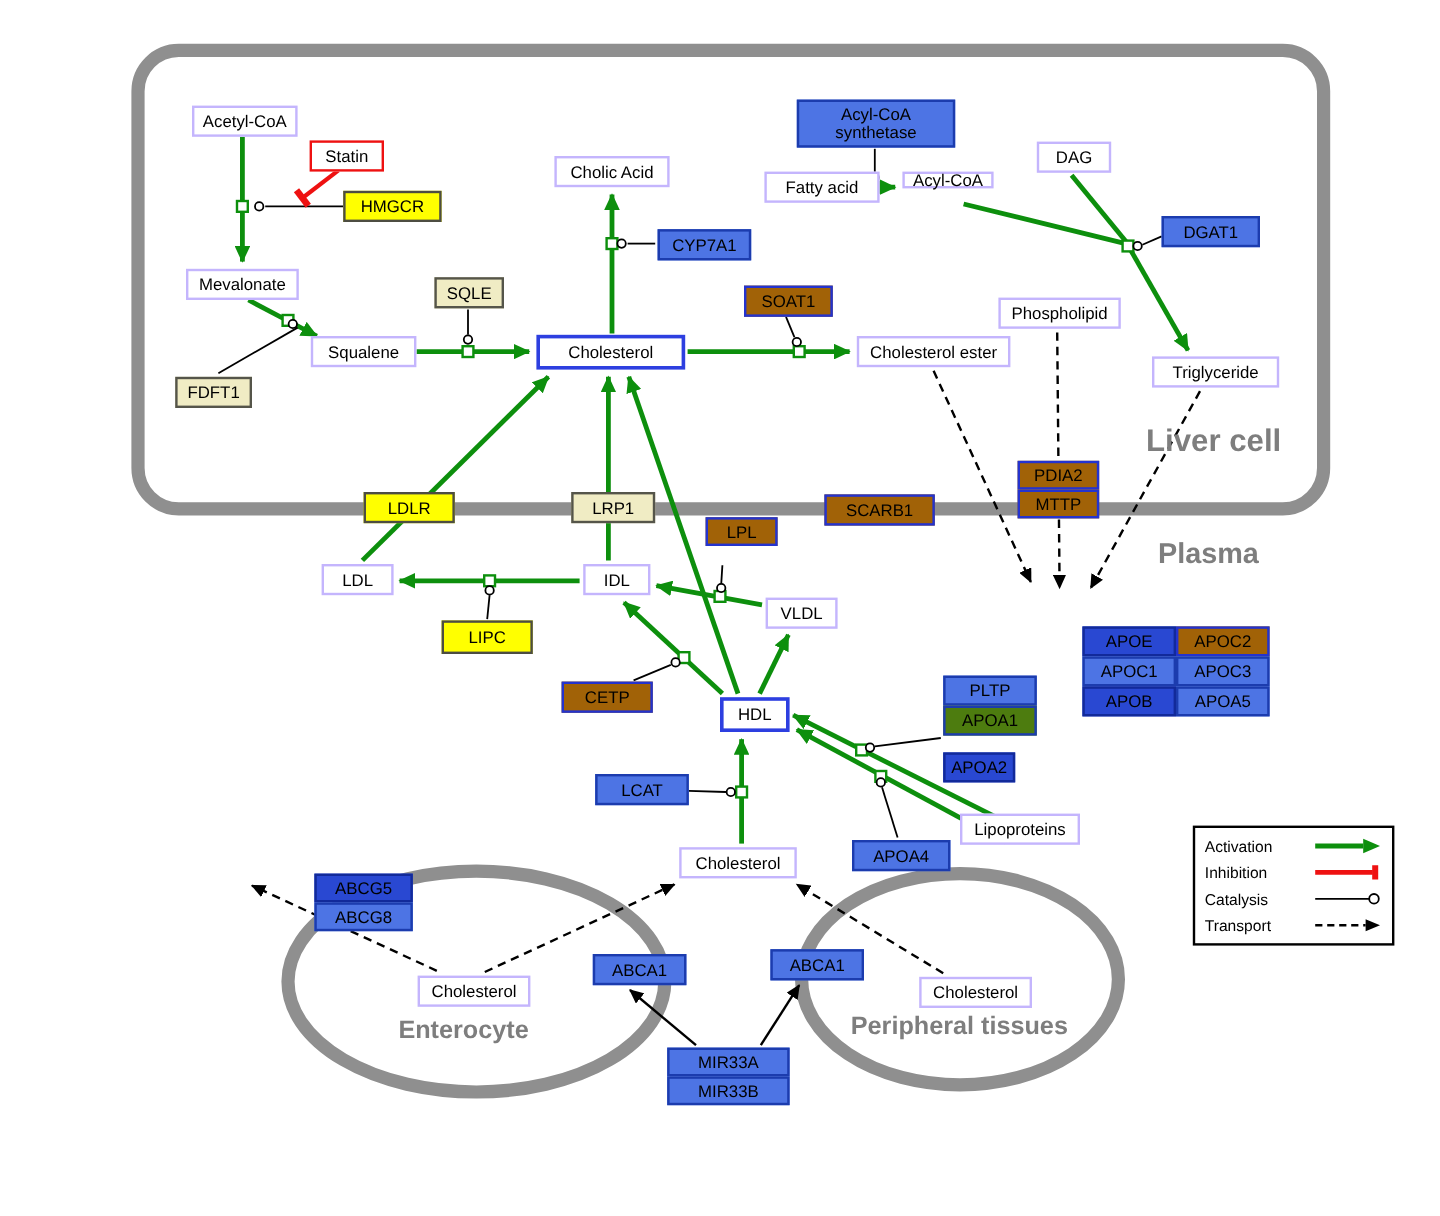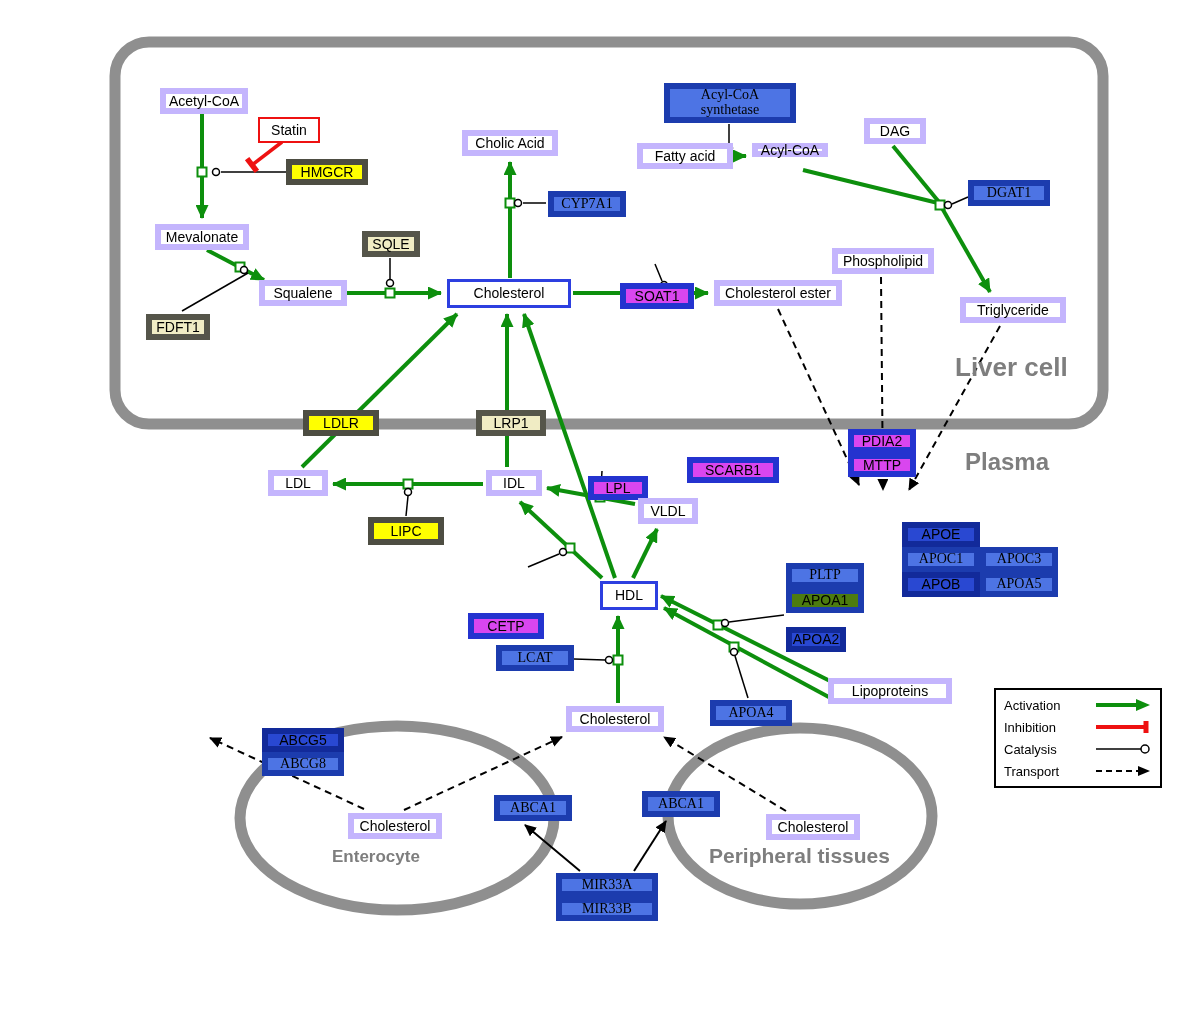--- a/index.html
+++ b/index.html
@@ -1,28 +1,28 @@
 <!DOCTYPE html>
 <html><head>
 <meta charset="utf-8">
 <style>
   html,body{margin:0;padding:0;background:#fff;}
   .canvas{position:relative;width:1200px;height:1013px;background:#ffffff;font-family:"Liberation Sans",sans-serif;overflow:hidden;}
   svg.layer{position:absolute;left:0;top:0;}
   .node{position:absolute;box-sizing:border-box;display:flex;align-items:center;justify-content:center;
         text-align:center;font-size:14px;line-height:1.05;color:#000;background:#fff;
-        border:6px solid #c4b5fd;padding:0 2px;}
+        border:2px solid #c4b5fd;padding:0 2px;}
   .met-main{border-width:3px;border-color:#2d3fe0;}
   .drug{border-color:#ee1111;border-width:2px;}
   .y{background:#ffff00;border-color:#4d4d42;}
   .py{background:#f0ecc4;border-color:#55554a;}
-  .b{background:#4d74e4;border-color:#1c3cae;font-family:Liberation Serif, serif;}
+  .b{background:#4d74e4;border-color:#1c3cae;}
   .bd{background:#2948d2;border-color:#122a9a;}
   .bm{background:#4d7c0f;border-color:#1c3cae;}
-  .lb{background:#d946ef;border-color:#2433cf;margin-top:45px;}
+  .lb{background:#a16207;border-color:#2433cf;}
   .lbl{position:absolute;color:#7e7e7e;font-weight:bold;}
   .legend{position:absolute;left:994px;top:688px;width:168px;height:100px;border:2px solid #000;background:#fff;
           box-sizing:border-box;display:flex;flex-direction:column;justify-content:space-around;padding:4px 8px;}
   .legend-row{display:flex;align-items:center;justify-content:space-between;font-size:13px;color:#000;}
 </style>
 </head>
 <body>
 
 <div class="canvas">
 
@@ -158,40 +158,40 @@
   <div class="node lb" style="left:588px;top:431px;width:60px;height:24px">LPL</div>
   <div class="node" style="left:638px;top:498px;width:60px;height:26px">VLDL</div>
   <div class="node y" style="left:368px;top:517px;width:76px;height:28px">LIPC</div>
   <div class="node lb" style="left:468px;top:568px;width:76px;height:26px">CETP</div>
   <div class="node met-main" style="left:600px;top:581px;width:58px;height:29px">HDL</div>
   <div class="node b" style="left:496px;top:645px;width:78px;height:26px">LCAT</div>
   <div class="node b" style="left:786px;top:563px;width:78px;height:25px">PLTP</div>
   <div class="node bm" style="left:786px;top:588px;width:78px;height:25px">APOA1</div>
   <div class="node bd" style="left:786px;top:627px;width:60px;height:25px">APOA2</div>
   <div class="node b" style="left:710px;top:700px;width:82px;height:26px">APOA4</div>
-  <div class="node" style="left:828px;top:678px;width:124px;height:26px">Lipoproteins</div>
+  <div class="node" style="left:800px;top:678px;width:100px;height:26px">Lipoproteins</div>
   <div class="node bd" style="left:902px;top:522px;width:78px;height:25px">APOE</div>
   <div class="node lb" style="left:980px;top:522px;width:78px;height:25px">APOC2</div>
   <div class="node b" style="left:902px;top:547px;width:78px;height:25px">APOC1</div>
   <div class="node b" style="left:980px;top:547px;width:78px;height:25px">APOC3</div>
   <div class="node bd" style="left:902px;top:572px;width:78px;height:25px">APOB</div>
   <div class="node b" style="left:980px;top:572px;width:78px;height:25px">APOA5</div>
   <div class="node" style="left:566px;top:706px;width:98px;height:26px">Cholesterol</div>
   <div class="node bd" style="left:262px;top:728px;width:82px;height:24px">ABCG5</div>
   <div class="node b" style="left:262px;top:752px;width:82px;height:24px">ABCG8</div>
   <div class="node" style="left:348px;top:813px;width:94px;height:26px">Cholesterol</div>
   <div class="node b" style="left:494px;top:795px;width:78px;height:26px">ABCA1</div>
   <div class="node b" style="left:642px;top:791px;width:78px;height:26px">ABCA1</div>
   <div class="node" style="left:766px;top:814px;width:94px;height:26px">Cholesterol</div>
   <div class="node b" style="left:556px;top:873px;width:102px;height:24px">MIR33A</div>
   <div class="node b" style="left:556px;top:897px;width:102px;height:24px">MIR33B</div>
 
   <div class="lbl" style="left:955px;top:352px;font-size:26px">Liver cell</div>
   <div class="lbl" style="left:965px;top:448px;font-size:24px">Plasma</div>
-  <div class="lbl" style="left:332px;top:847px;font-size:17px">Enterocyte</div>
+  <div class="lbl" style="left:332px;top:847px;font-size:21px">Enterocyte</div>
   <div class="lbl" style="left:709px;top:844px;font-size:21px">Peripheral tissues</div>
 
   <div class="legend">
     <div class="legend-row">
       <span>Activation</span>
       <svg width="58" height="14">
         <line x1="2" y1="7" x2="42" y2="7" stroke="#0d8f0d" stroke-width="4"></line>
         <polygon points="42,1 56,7 42,13" fill="#0d8f0d"></polygon>
       </svg>
     </div>

